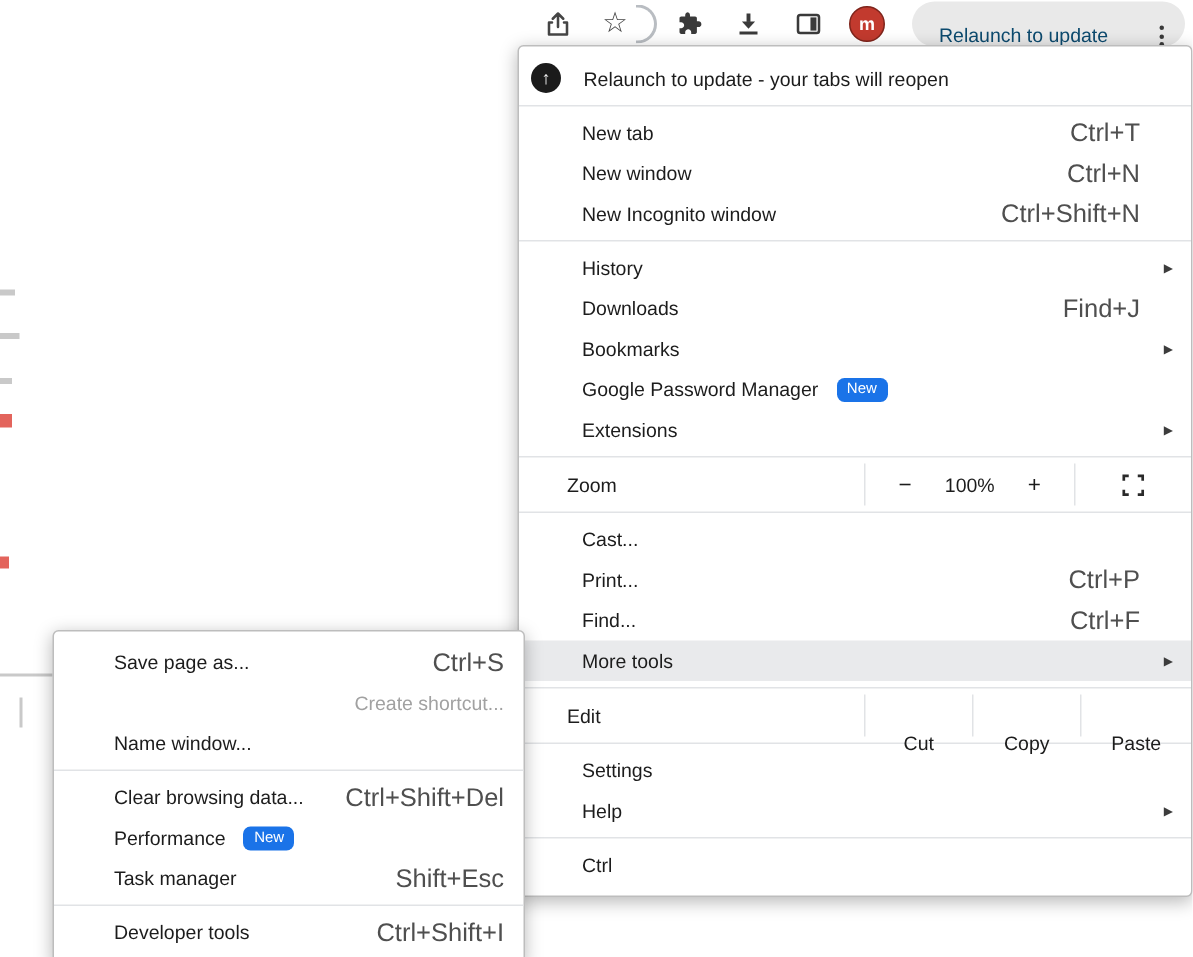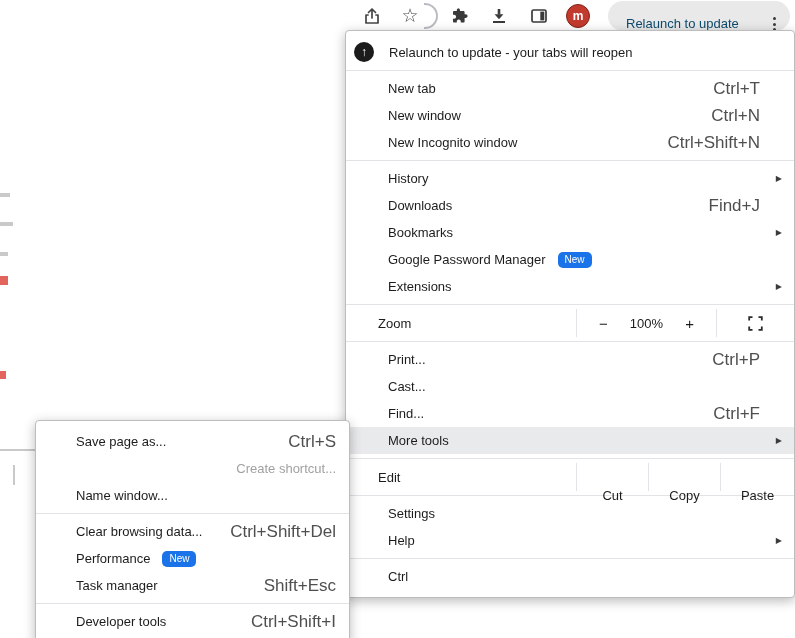--- a/index.html
+++ b/index.html
@@ -169,27 +169,27 @@
     <span class="vsep"></span>
     <span class="zoom-fs">
       <svg width="15" height="15" viewBox="0 0 15 15">
           <path d="M1.2 4.5V1.2H4.5M10.5 1.2h3.3v3.3M13.8 10.5v3.3h-3.3M4.5 13.8H1.2v-3.3" fill="none" stroke="#2a2a2a" stroke-width="1.8"></path>
         </svg>
     </span>
   </div>
   <div class="divider"></div>
 
   <div class="mi">
+    <span>Cast...</span>
+  </div>
+  <div class="mi">
     <span>Print...</span>
     <span class="sc">Ctrl+P</span>
   </div>
   <div class="mi">
-    <span>Cast...</span>
-  </div>
-  <div class="mi">
     <span>Find...</span>
     <span class="sc">Ctrl+F</span>
   </div>
   <div class="mi hl">
     <span>More tools</span>
     <span class="arrow">▶</span>
   </div>
   <div class="divider"></div>
 
   <div class="mi special">

